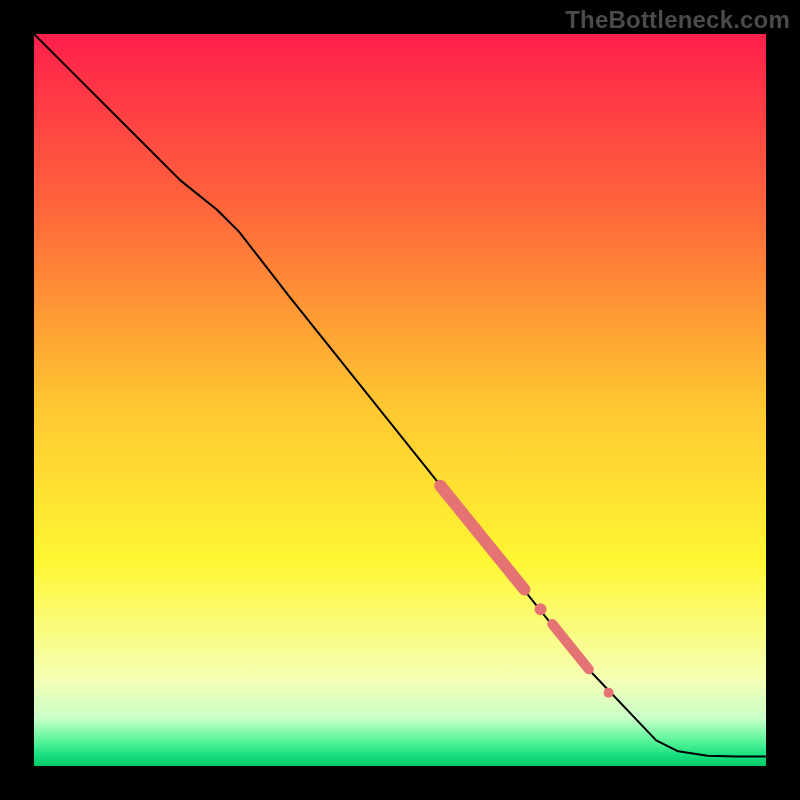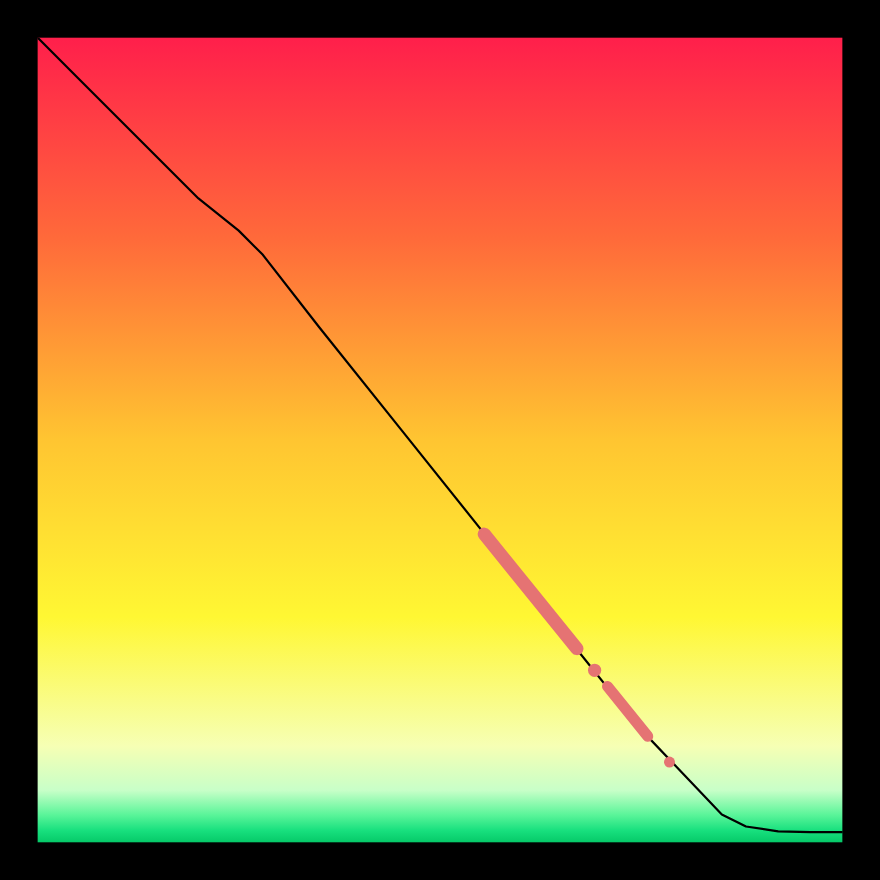--- a/index.html
+++ b/index.html
@@ -27,20 +27,21 @@
     top: 34px;
     width: 732px;
     height: 732px;
   }
   .plot svg { display: block; width: 100%; height: 100%; }
 </style>
 </head>
 <body>
 <div class="frame">
 
+  <div class="watermark">TheBottleneck.com</div>
 
   <div class="plot">
     <svg id="chart-svg" viewBox="0 0 732 732" preserveAspectRatio="none">
         <defs>
           <linearGradient id="bg-grad" x1="0" y1="0" x2="0" y2="1">
             <stop offset="0%" stop-color="#ff1f4b"></stop>
             <stop offset="25%" stop-color="#ff6a3a"></stop>
             <stop offset="50%" stop-color="#ffc531"></stop>
             <stop offset="72%" stop-color="#fff733"></stop>
             <stop offset="88%" stop-color="#f6ffb4"></stop>

